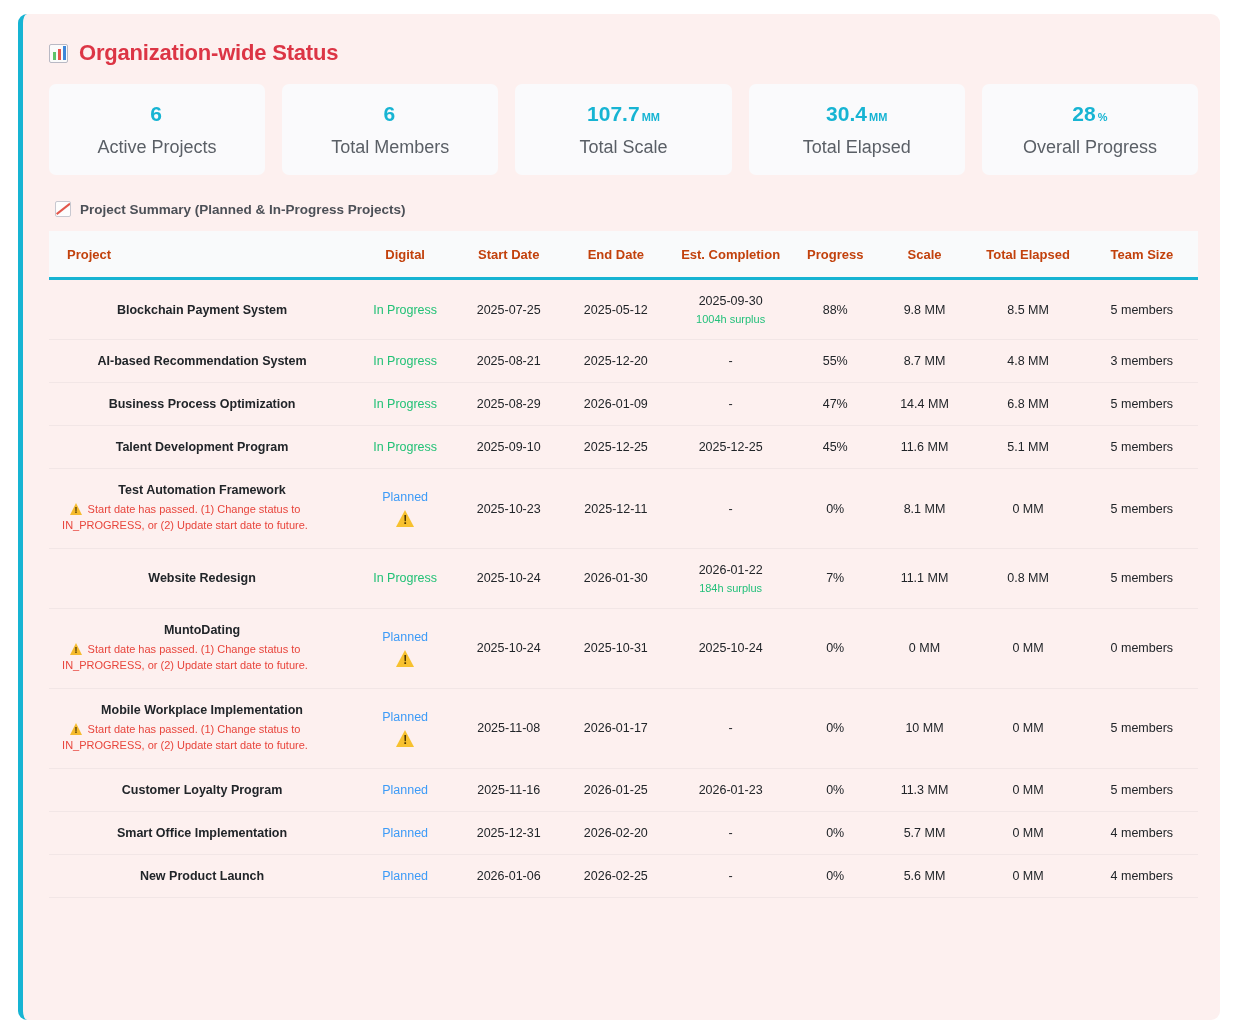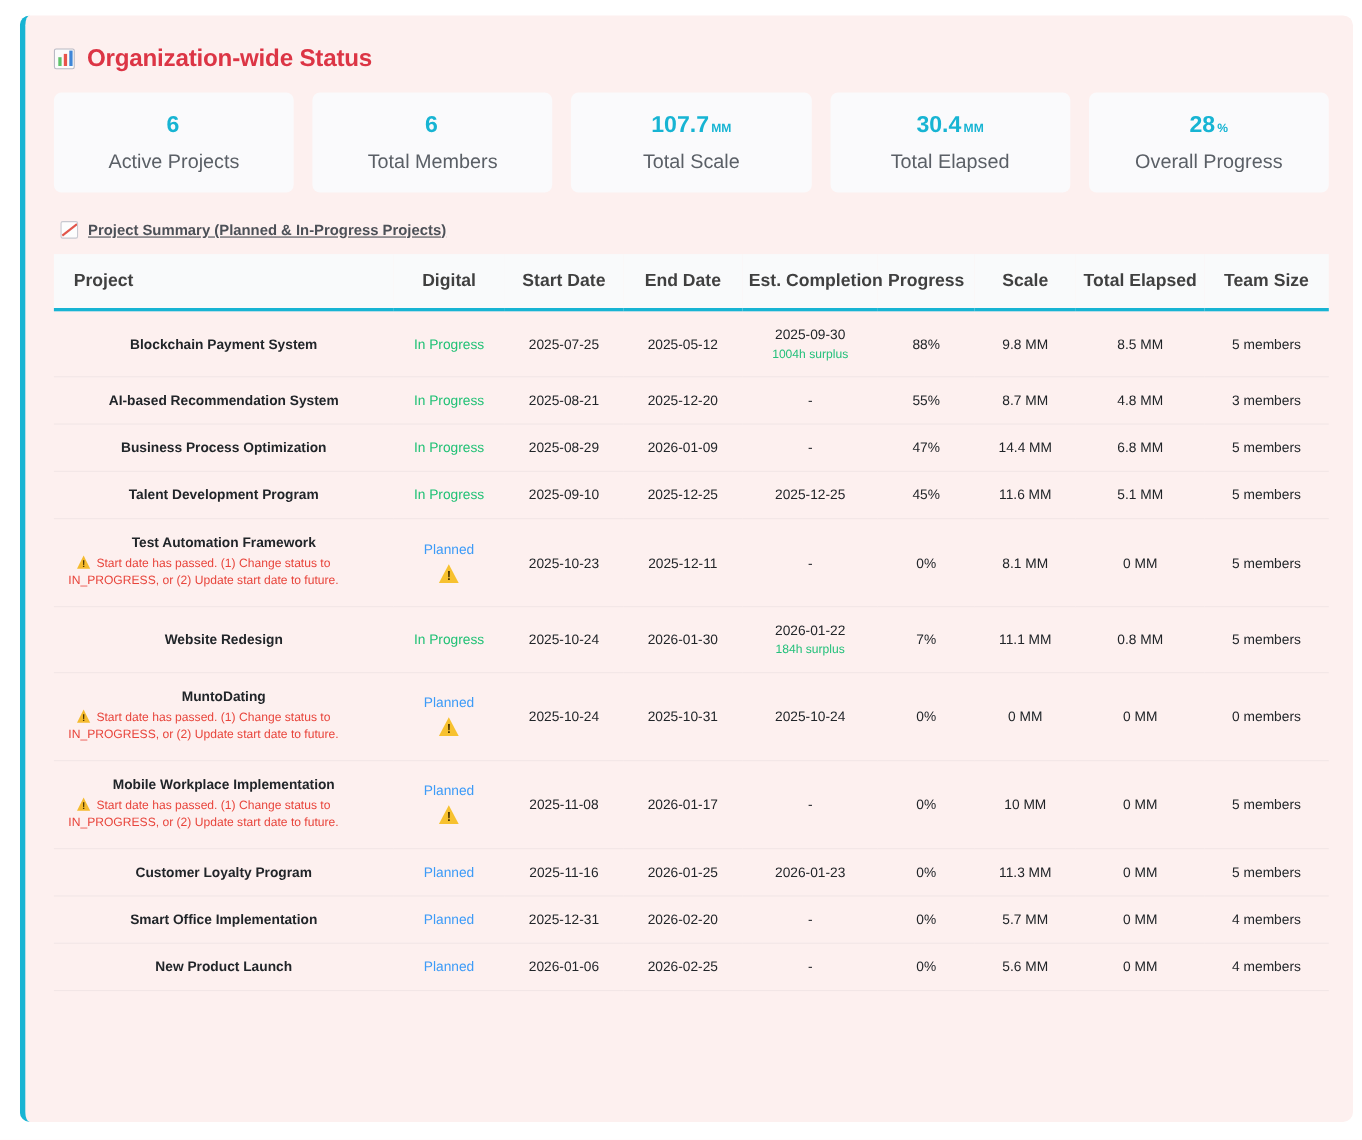--- a/index.html
+++ b/index.html
@@ -11,21 +11,21 @@
   }
   body {
     width: 1238px;
     height: 1036px;
     overflow: hidden;
   }
 
   .page {
     width: 1238px;
     height: 1036px;
-    padding: 14px 8px 16px 18px;
+    padding: 14px 18px 16px 18px;
   }
 
   .status-card {
     background: #fdf0ef;
     border-left: 5px solid #17b4d3;
     border-radius: 9px;
     height: 1006px;
     padding: 16px 22px 10px 26px;
     overflow: hidden;
   }
@@ -115,35 +115,34 @@
   .section-head {
     display: flex;
     align-items: center;
     gap: 9px;
     margin: 0 0 14px 6px;
   }
   .section-head .section-text {
     font-size: 13.5px;
     font-weight: bold;
     color: #4c5057;
-    text-decoration: underline;
   }
 
   
   table.summary {
     width: 100%;
     border-collapse: collapse;
     table-layout: fixed;
   }
   table.summary thead th {
     background: #f9fafb;
     border-bottom: 3px solid #17b4d3;
-    font-size: 16px;
-    font-weight: bold;
-    color: #404040;
+    font-size: 13px;
+    font-weight: bold;
+    color: #c2410c;
     padding: 16px 6px 15px 6px;
     text-align: center;
     white-space: nowrap;
   }
   table.summary thead th.col-project { text-align: left; padding-left: 18px; }
 
   table.summary tbody td {
     border-bottom: 1px solid #f2e6e6;
     font-size: 12.5px;
     color: #212529;

